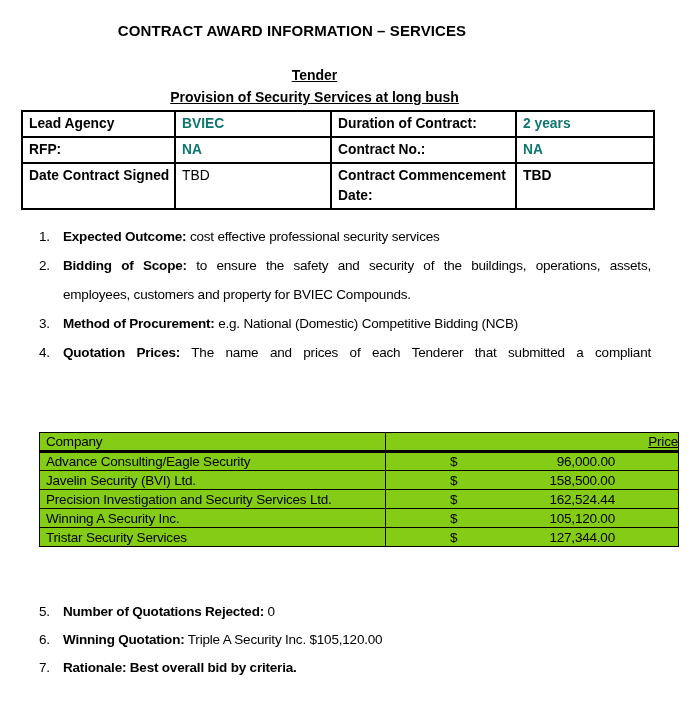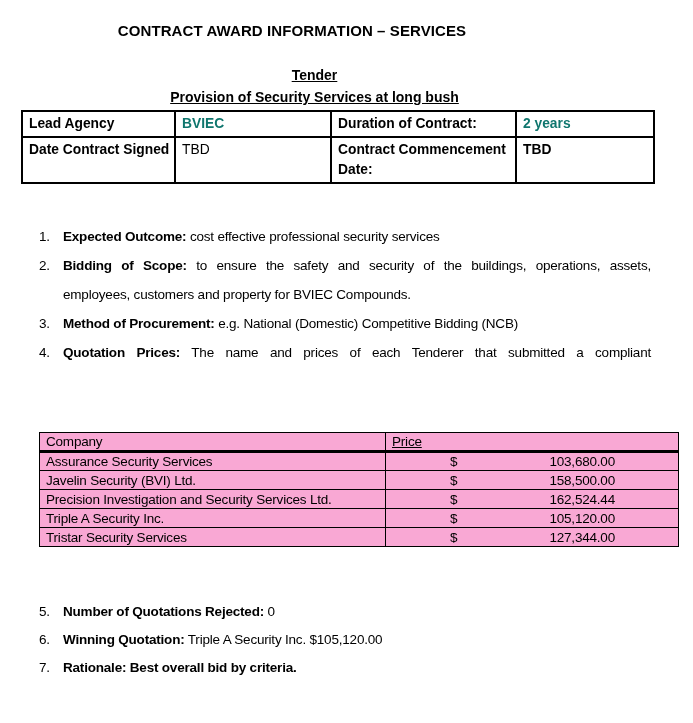--- a/index.html
+++ b/index.html
@@ -55,32 +55,32 @@
   .li { position: relative; padding-left: 26px; }
   .num { position: absolute; left: 2px; top: 0; }
   .bold { font-weight: bold; }
   .jline { text-align: justify; text-align-last: justify; }
 
   
   table.price {
     position: absolute; left: 39px; top: 432px;
     width: 639px; border-collapse: collapse; table-layout: fixed;
     font-size: 13.5px; letter-spacing: -0.2px;
-    background: #f9a8d4;
+    background: #84cc16;
   }
   table.price td {
     border: 1.4px solid #000;
     height: 19px; line-height: 17px;
     padding: 0 0 0 6px;
     vertical-align: middle;
     overflow: hidden; white-space: nowrap;
   }
   table.price tr.head td { border-bottom: 3px solid #000; }
   td.c-price { padding: 0; }
-  td.c-price-h { padding: 0; text-align: left; text-decoration: underline; }
+  td.c-price-h { padding: 0; text-align: right; text-decoration: underline; }
   .pw {
     display: flex; justify-content: space-between;
     padding: 0 63px 0 58px;
   }
 </style>
 </head>
 <body>
 
 <div class="doc-title">CONTRACT AWARD INFORMATION – SERVICES</div>
 <div class="doc-sub sub1">Tender</div>
@@ -93,20 +93,26 @@
       <col style="width:185px">
       <col style="width:138px">
   </colgroup>
   <tbody>
       <tr class="r1">
     <td>Lead Agency</td>
     <td class="navy">BVIEC</td>
     <td>Duration of Contract:</td>
     <td class="navy">2 years</td>
   </tr>
+  <tr class="r2">
+    <td>RFP:</td>
+    <td class="navy">NA</td>
+    <td>Contract No.:</td>
+    <td class="navy">NA</td>
+  </tr>
   <tr class="r3">
     <td class="clip">Date Contract Signed</td>
     <td class="plain">TBD</td>
     <td>Contract Commencement Date:</td>
     <td>TBD</td>
   </tr>
 </tbody>
   </table>
 
 <div class="nlist list-top">
@@ -133,25 +139,25 @@
   <colgroup>
       <col style="width:346px">
       <col style="width:293px">
     </colgroup>
   <tbody>
       <tr class="head">
     <td>Company</td>
     <td class="c-price-h">Price</td>
   </tr>
   <tr>
-    <td>Assurance Security Services</td>
-    <td class="c-price">
-          <div class="pw">
-            <span>$</span>
-            <span>103,680.00</span>
+    <td>Advance Consulting/Eagle Security</td>
+    <td class="c-price">
+          <div class="pw">
+            <span>$</span>
+            <span>96,000.00</span>
           </div>
         </td>
   </tr>
   <tr>
     <td>Javelin Security (BVI) Ltd.</td>
     <td class="c-price">
           <div class="pw">
             <span>$</span>
             <span>158,500.00</span>
           </div>
@@ -160,21 +166,21 @@
   <tr>
     <td>Precision Investigation and Security Services Ltd.</td>
     <td class="c-price">
           <div class="pw">
             <span>$</span>
             <span>162,524.44</span>
           </div>
         </td>
   </tr>
   <tr>
-    <td>Triple A Security Inc.</td>
+    <td>Winning A Security Inc.</td>
     <td class="c-price">
           <div class="pw">
             <span>$</span>
             <span>105,120.00</span>
           </div>
         </td>
   </tr>
   <tr>
     <td>Tristar Security Services</td>
     <td class="c-price">

